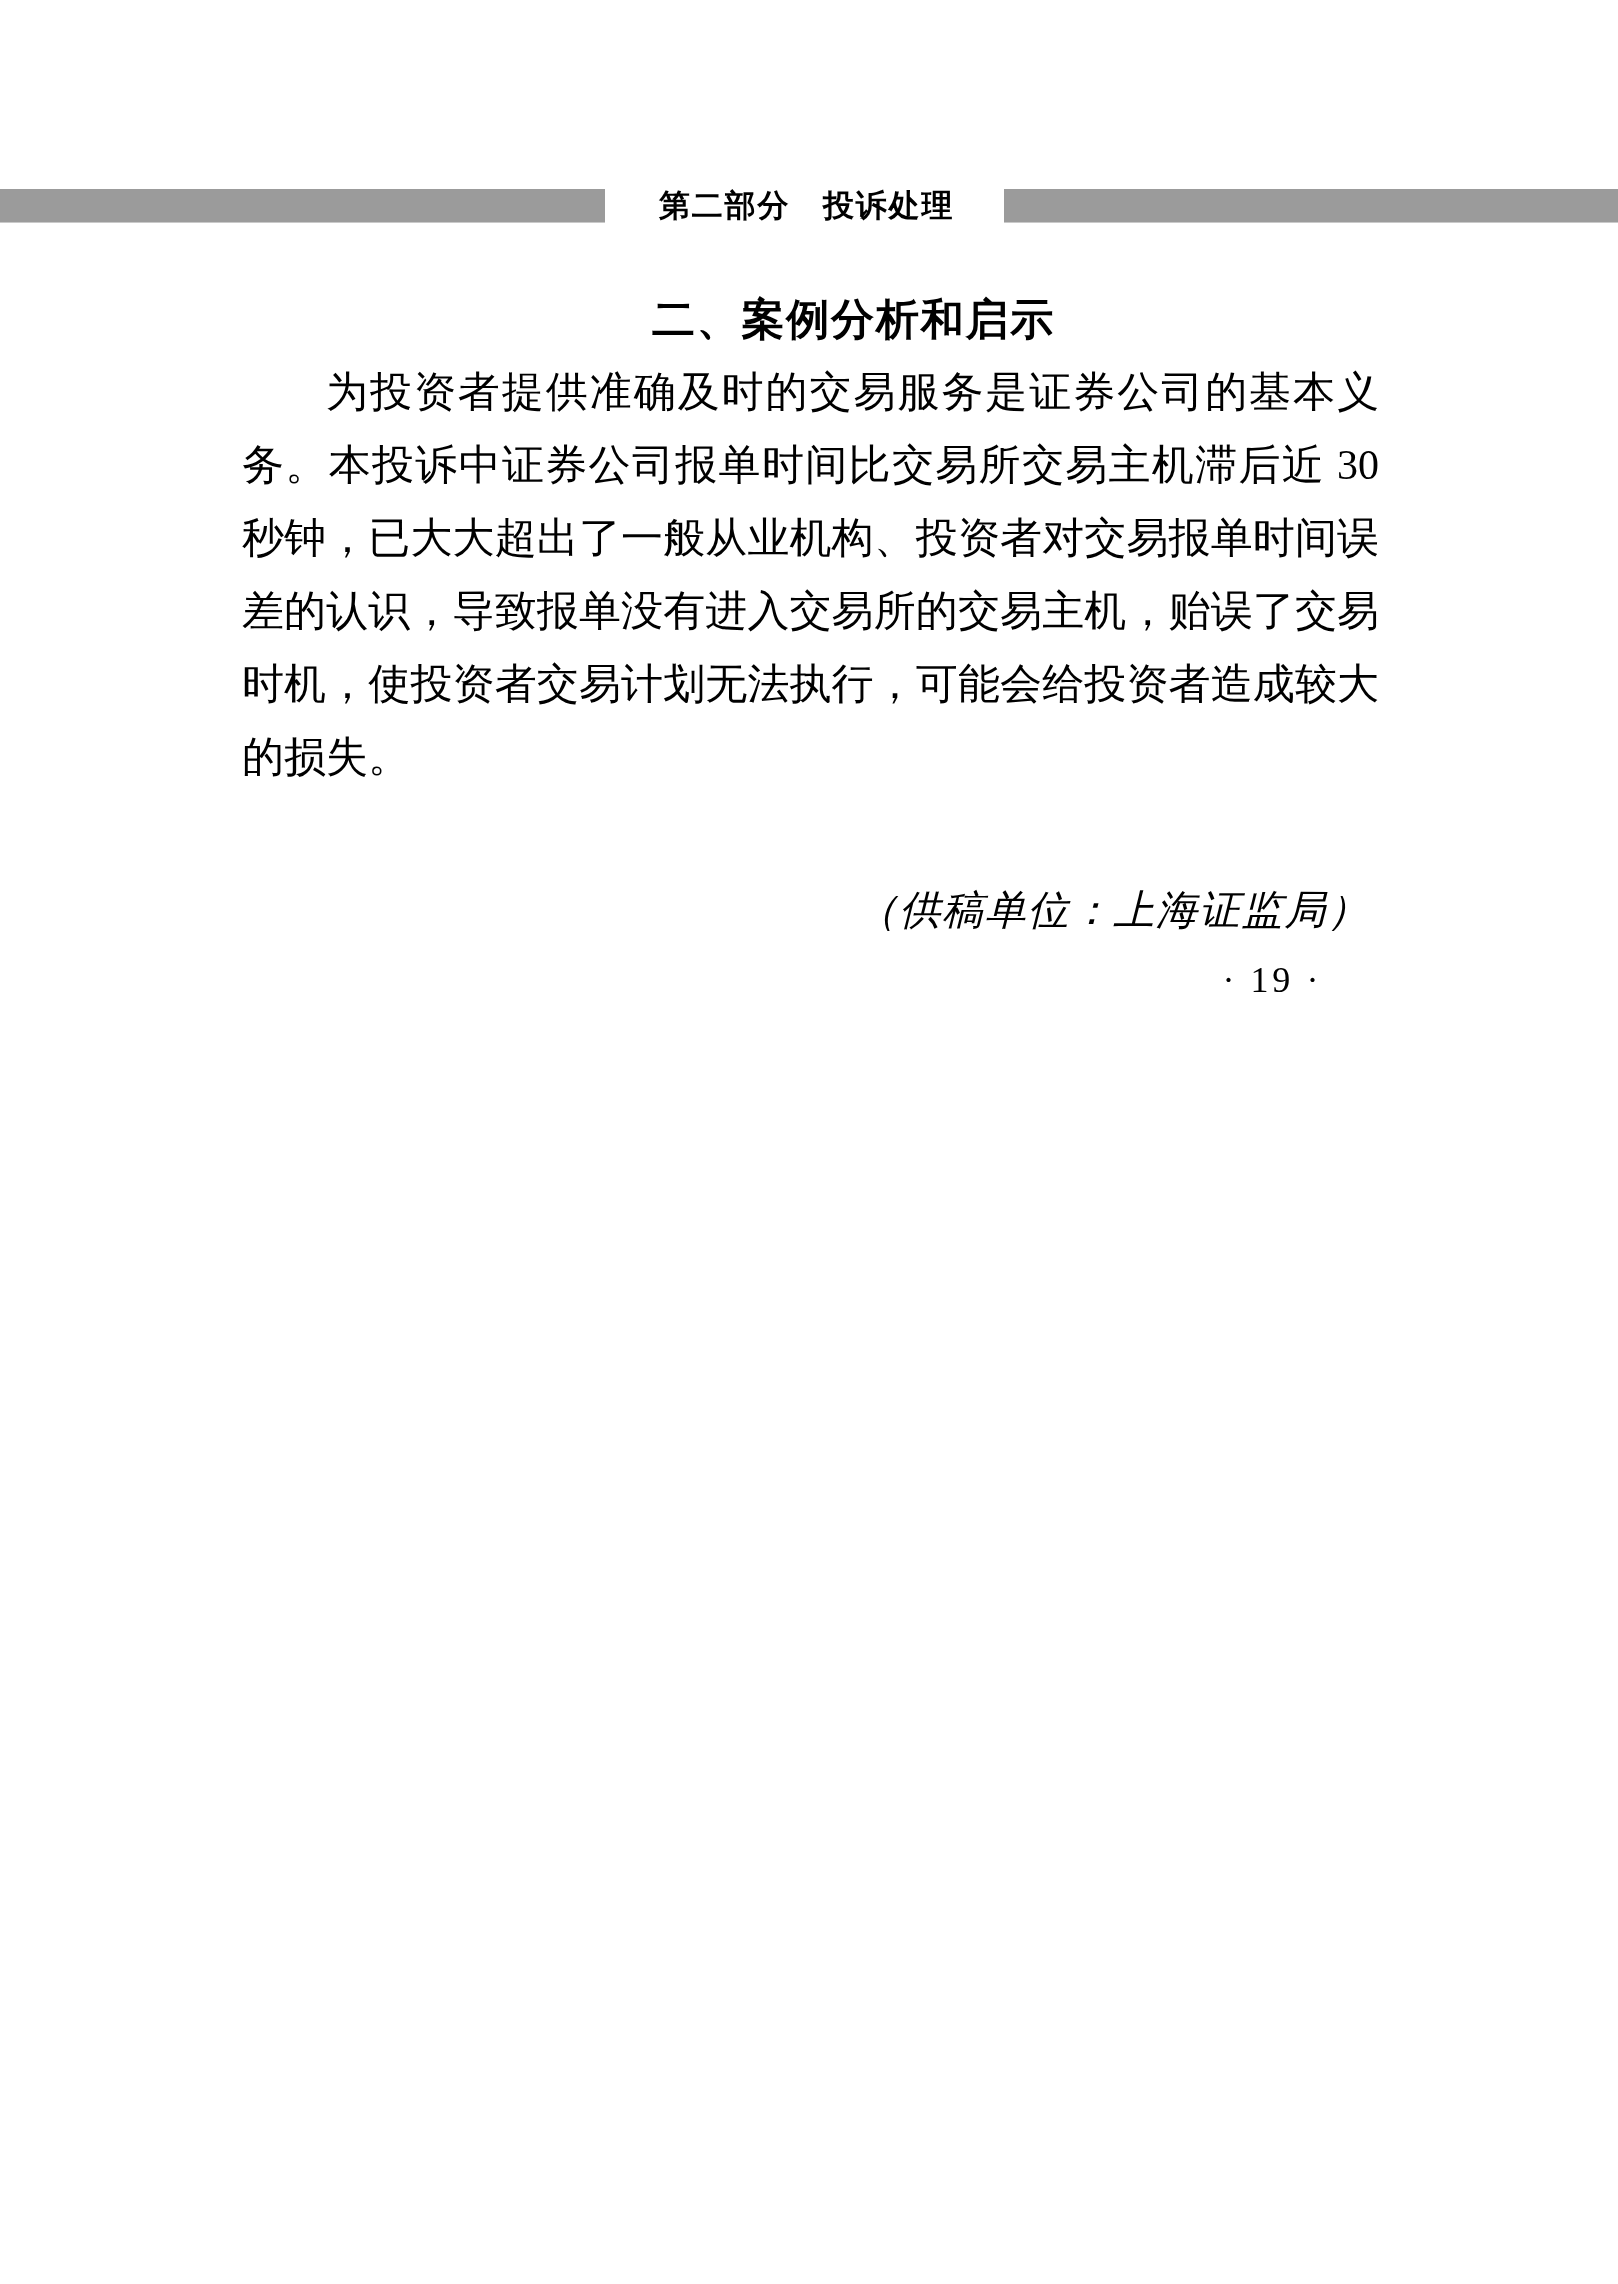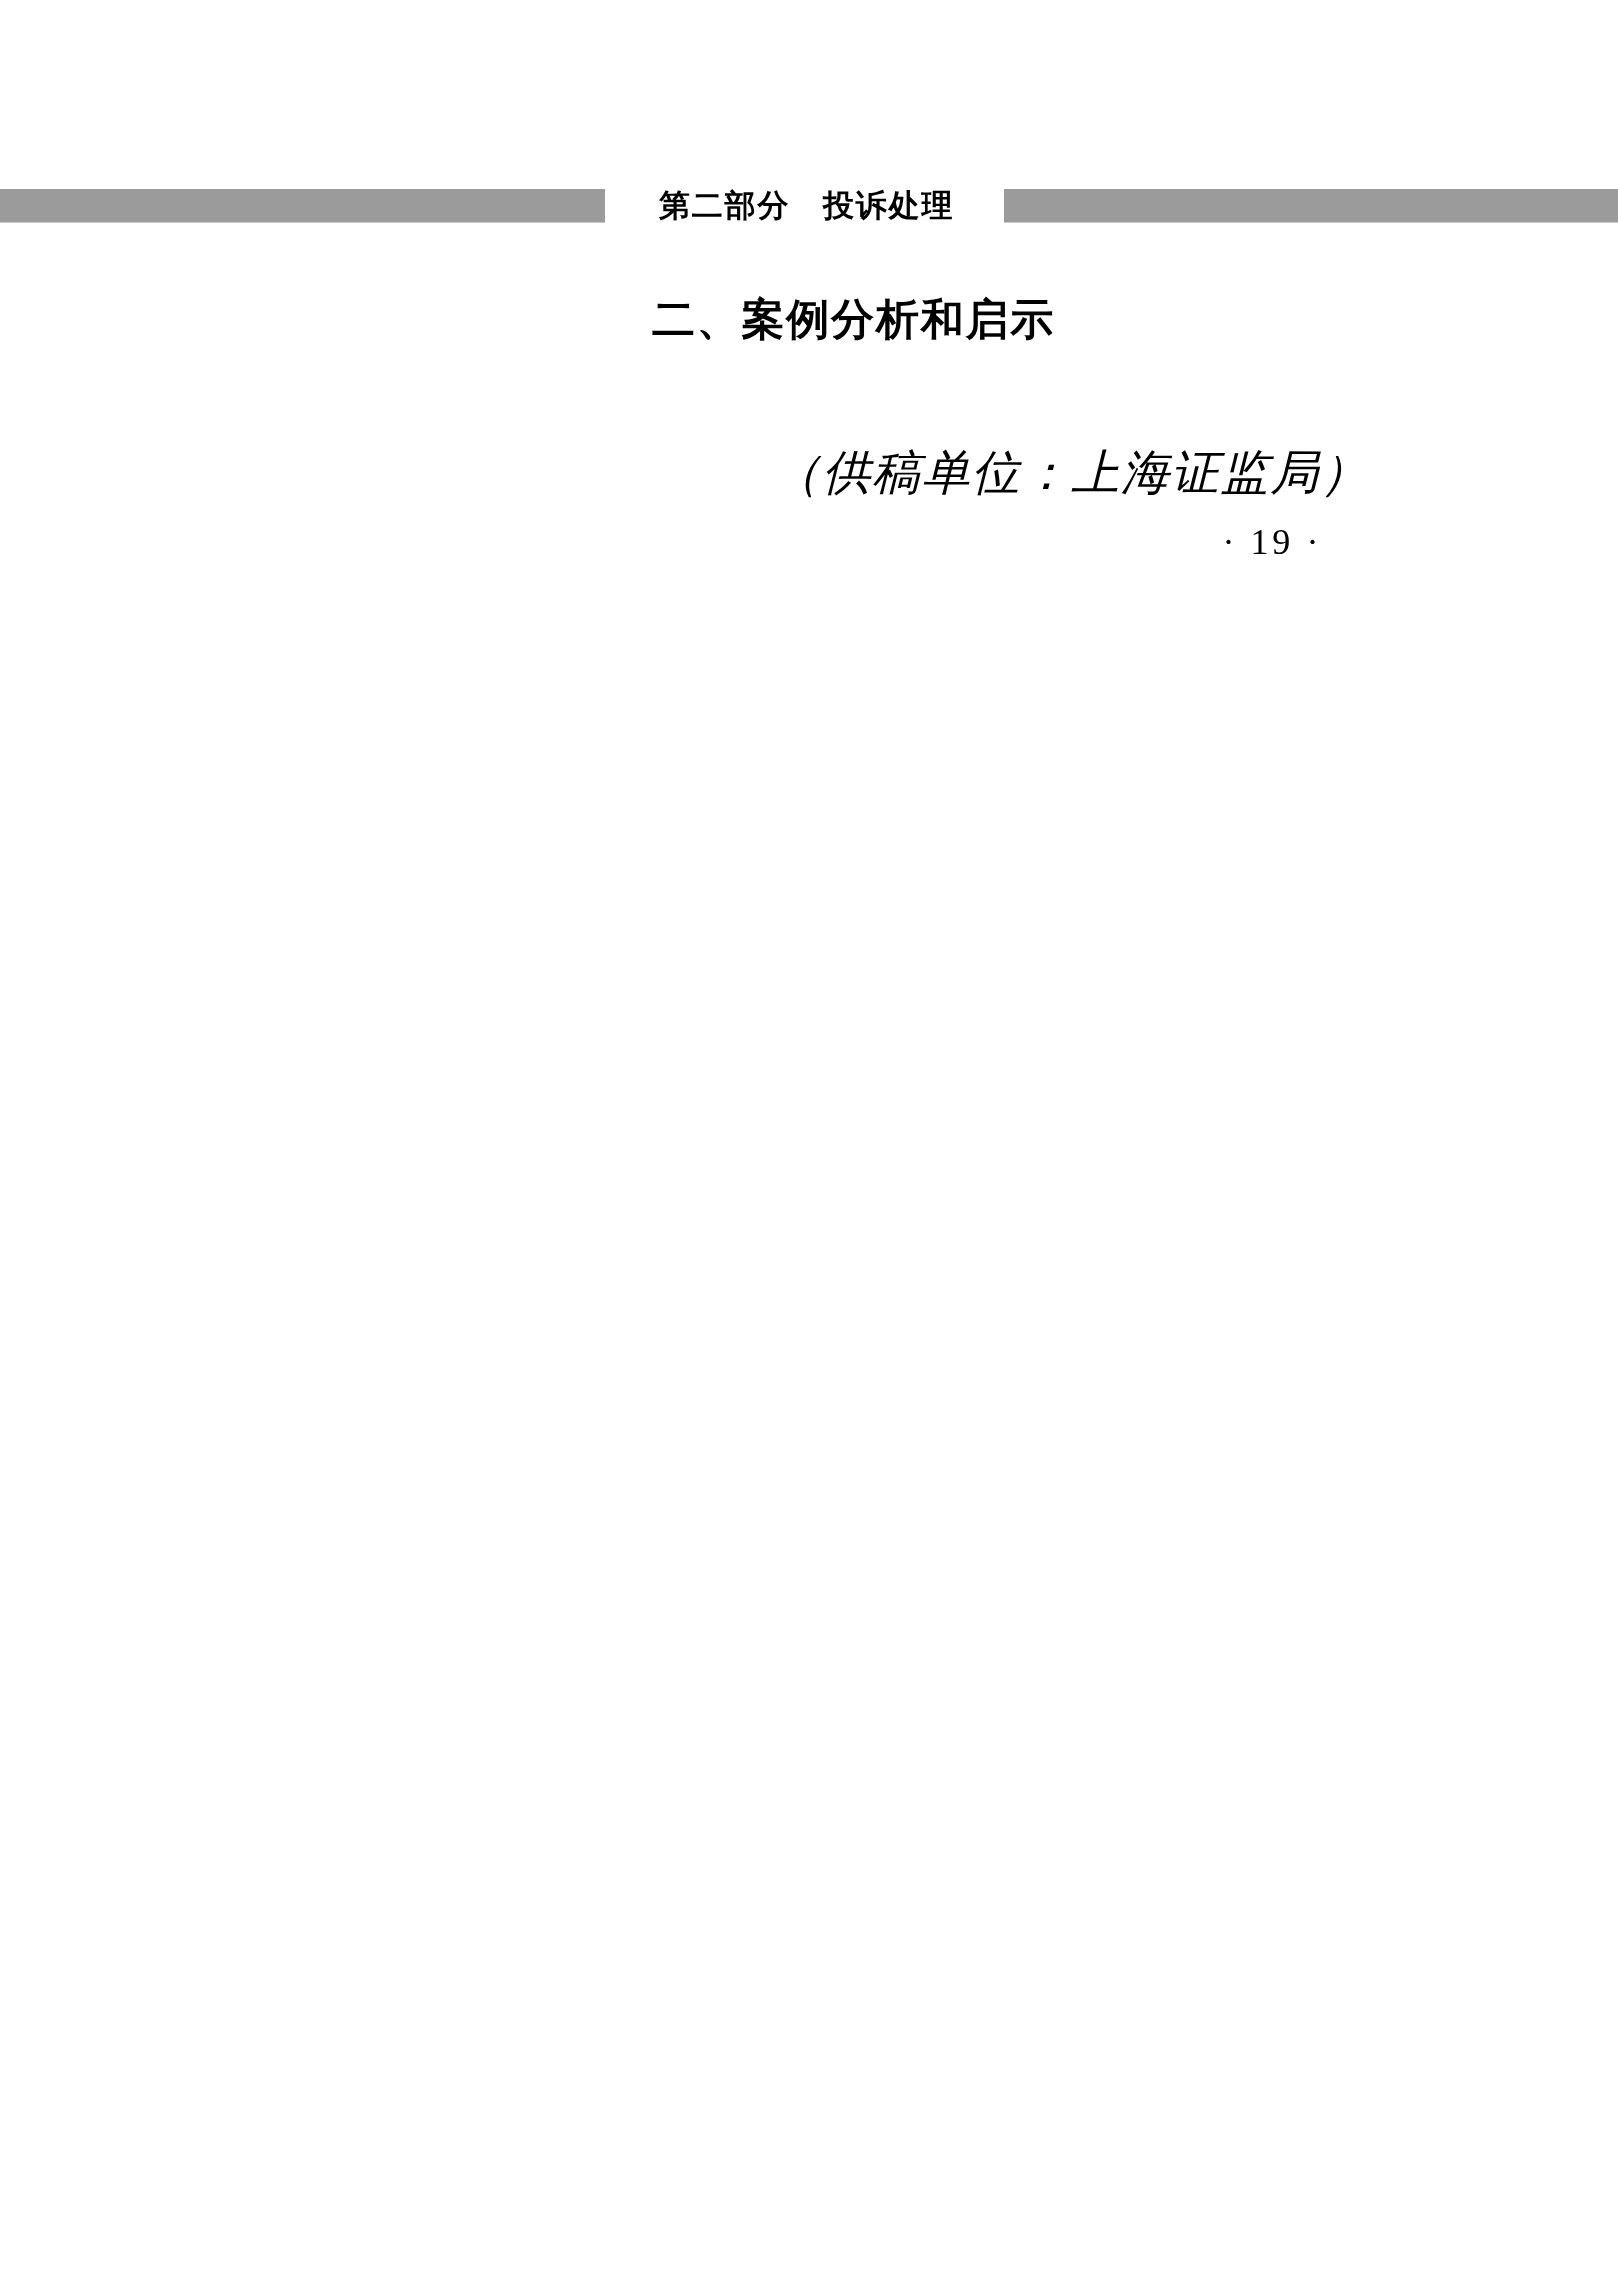--- a/index.html
+++ b/index.html
@@ -68,21 +68,21 @@
     font-weight: 700;
     line-height: 73px;
     text-indent: 2em;
     text-align: center;
     letter-spacing: 1.8px;
   }
   .attribution {
     margin: 93px 9px 0 0;
     text-align: right;
     font-style: italic;
-    font-size: 48px;
+    font-size: 41px;
     line-height: 47px;
     letter-spacing: 1.8px;
   }
   .page-number {
     margin: 27px 57px 0 0;
     text-align: right;
     font-style: normal;
     font-size: 36px;
     line-height: 39px;
     letter-spacing: 3.6px;
@@ -96,20 +96,21 @@
   <header class="running-header">
     <span class="bar bar-left"></span>
     <span class="header-title">第二部分　投诉处理</span>
     <span class="bar bar-right"></span>
   </header>
 
   <main class="text-block">
 
     <h2 class="section-heading">二、案例分析和启示</h2>
 
+    <p class="para">为投资者提供准确及时的交易服务是证券公司的基本义务。本投诉中证券公司报单时间比交易所交易主机滞后近 30 秒钟，已大大超出了一般从业机构、投资者对交易报单时间误差的认识，导致报单没有进入交易所的交易主机，贻误了交易时机，使投资者交易计划无法执行，可能会给投资者造成较大的损失。</p>
 
 
     <p class="attribution">（供稿单位：上海证监局）</p>
 
     <p class="page-number">· 19 ·</p>
   </main>
 
 </div>
 
 

